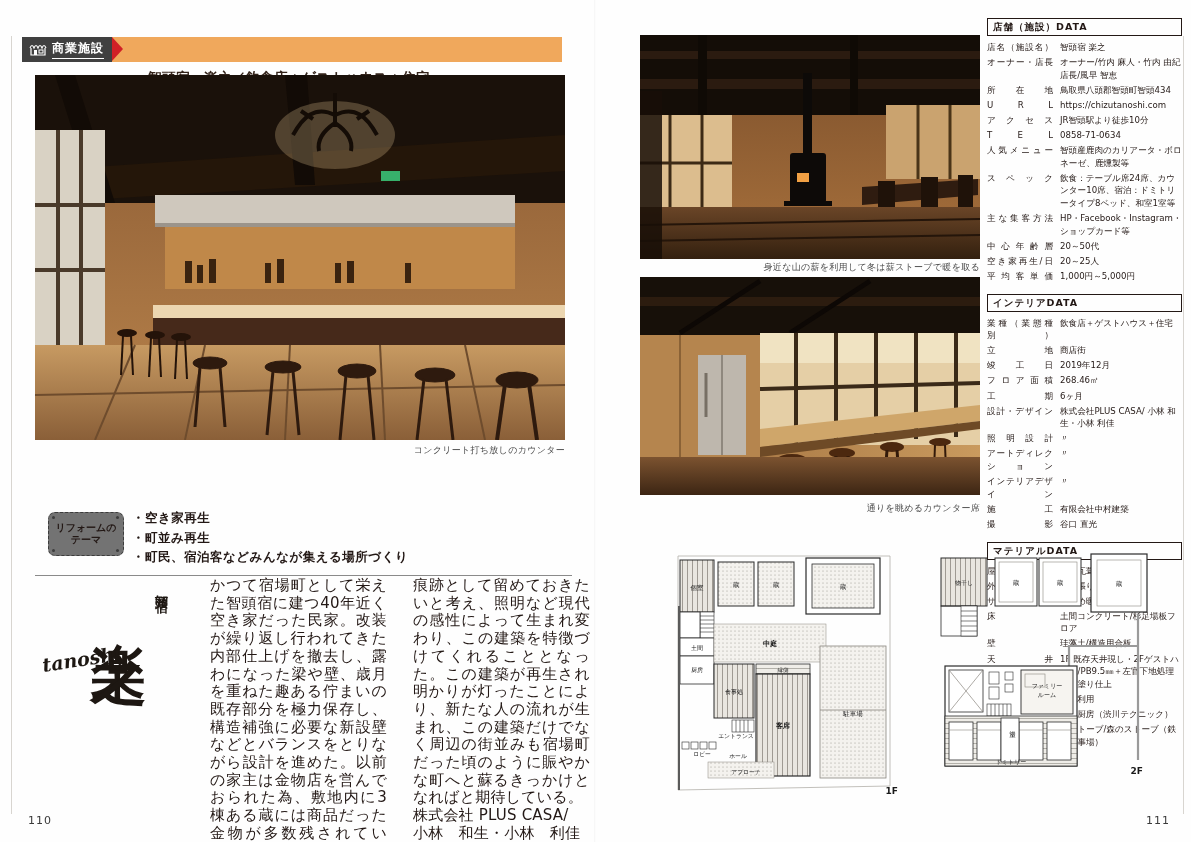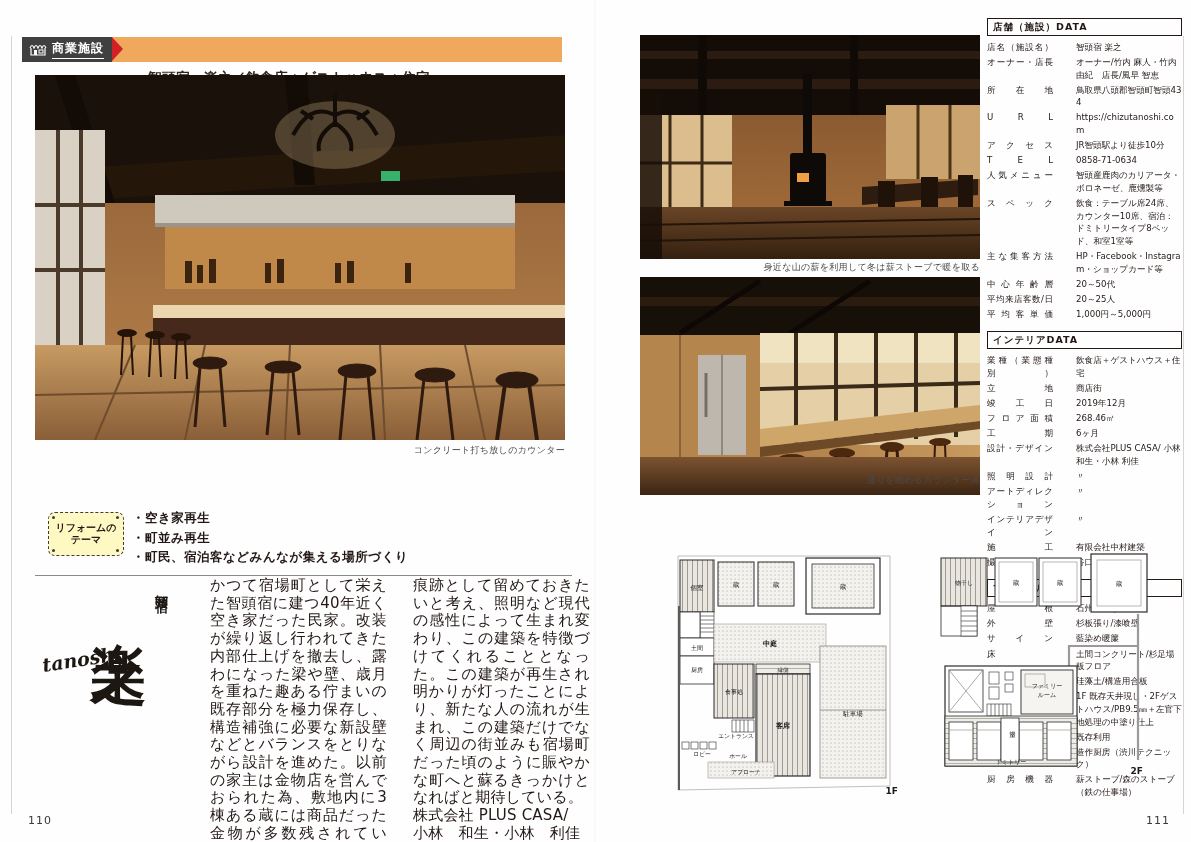--- a/index.html
+++ b/index.html
@@ -19,21 +19,21 @@
   .cat-label{color:#fff;font-size:12px;font-weight:bold;letter-spacing:1px;border-bottom:1px solid #fff;padding-bottom:1px;}
   .header-title{position:absolute;left:126px;top:0;height:25px;line-height:25px;font-size:13.5px;font-weight:bold;
            color:#33231a;letter-spacing:.5px;white-space:nowrap;margin-top:28px;}
 
   
   .photo{display:block;}
   .caption{font-size:9px;color:#4a4a4a;text-align:right;letter-spacing:.3px;}
 
   
   .reform-badge{left:48px;top:512px;width:74px;height:42px;border:1.5px dashed #3c3c3c;border-radius:7px;
-        display:flex;flex-direction:column;align-items:center;justify-content:center;background:#fef9c3;}
+        display:flex;flex-direction:column;align-items:center;justify-content:center;background:#737373;}
   .reform-badge::before,.reform-badge::after{content:"";position:absolute;width:3px;height:3px;background:#3c3c3c;border-radius:50%;}
   .reform-badge::before{left:3px;top:3px;box-shadow:64px 0 #3c3c3c;}
   .reform-badge::after{left:3px;bottom:3px;box-shadow:64px 0 #3c3c3c;}
   .reform-badge .l1,.reform-badge .l2{font-size:10px;font-weight:bold;line-height:12px;}
   .reform-list{left:132px;top:508px;width:440px;font-size:12.5px;line-height:19.5px;font-weight:bold;letter-spacing:.5px;}
   .rule{left:35px;top:575px;width:537px;height:1px;background:#8a8a8a;}
 
   
   .logo-name{left:88px;top:598px;writing-mode:vertical-rl;font-family:"DejaVu Serif","Liberation Serif",serif;
         font-size:56px;font-weight:bold;line-height:64px;letter-spacing:4px;color:#1d1712;}
@@ -47,21 +47,21 @@
   .col1{left:210px;top:577px;width:177px;}
   .col2{left:413px;top:577px;width:177px;}
 
   .pageno{font-size:11px;color:#3a3a3a;letter-spacing:1px;}
 
   
   .datacol{left:987px;top:18px;width:195px;}
   .dsec{margin-bottom:11px;}
   .dsec-title{border:1px solid #231815;font-size:9.5px;font-weight:bold;padding:2px 5px 1px;letter-spacing:1px;margin-bottom:5px;}
   .drow{display:flex;font-size:8.6px;line-height:12.6px;margin:2.5px 0;}
-  .dlabel{width:66px;flex:none;margin-right:23px;text-align:justify;text-align-last:justify;-moz-text-align-last:justify;}
+  .dlabel{width:66px;flex:none;margin-right:7px;text-align:justify;text-align-last:justify;-moz-text-align-last:justify;}
   .dvalue{flex:1;word-break:break-all;}
 
   
   .plan text{font-family:"DejaVu Sans","Liberation Sans",sans-serif;fill:#1a1a1a;}
   .plabel{font-weight:bold;}
   .vtext{writing-mode:vertical-rl;}
 </style>
 </head>
 <body>
 
@@ -283,21 +283,21 @@
         <line x1="208" y1="179" x2="210" y2="208" stroke="#331a0a" stroke-width="3"></line>
       <ellipse cx="252" cy="170" rx="12" ry="5"></ellipse>
         <line x1="247" y1="173" x2="245" y2="200" stroke="#331a0a" stroke-width="3"></line>
         <line x1="257" y1="173" x2="259" y2="200" stroke="#331a0a" stroke-width="3"></line>
       <ellipse cx="300" cy="165" rx="11" ry="4"></ellipse>
         <line x1="295" y1="168" x2="294" y2="193" stroke="#331a0a" stroke-width="2"></line>
         <line x1="305" y1="168" x2="306" y2="193" stroke="#331a0a" stroke-width="2"></line>
     </g>
     <rect x="0" y="180" width="340" height="38" fill="url(#pg6)"></rect>
   </svg>
-  <div class="abs caption" style="left:640px;top:474px;width:340px">通りを眺めるカウンター席</div>
+  <div class="abs caption" style="left:640px;top:502px;width:340px">通りを眺めるカウンター席</div>
 
   <div class="abs datacol">
 
     <div class="dsec">
       <div class="dsec-title">店舗（施設）DATA</div>
       <div class="drow">
           <span class="dlabel">店名（施設名）</span>
           <span class="dvalue">智頭宿 楽之</span>
         </div>
       <div class="drow">
@@ -330,21 +330,21 @@
         </div>
       <div class="drow">
           <span class="dlabel">主な集客方法</span>
           <span class="dvalue">HP・Facebook・Instagram・ショップカード等</span>
         </div>
       <div class="drow">
           <span class="dlabel">中心年齢層</span>
           <span class="dvalue">20～50代</span>
         </div>
       <div class="drow">
-          <span class="dlabel">平均来店客数/日</span>
+          <span class="dlabel">空き家再生/日</span>
           <span class="dvalue">20～25人</span>
         </div>
       <div class="drow">
           <span class="dlabel">平均客単価</span>
           <span class="dvalue">1,000円～5,000円</span>
         </div>
     </div>
 
     <div class="dsec">
       <div class="dsec-title">インテリアDATA</div>

